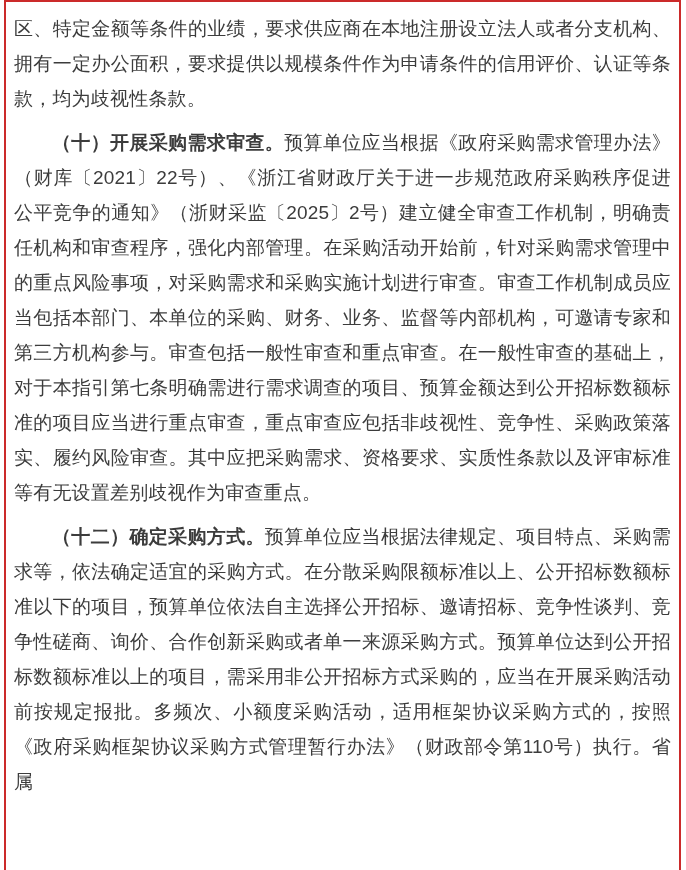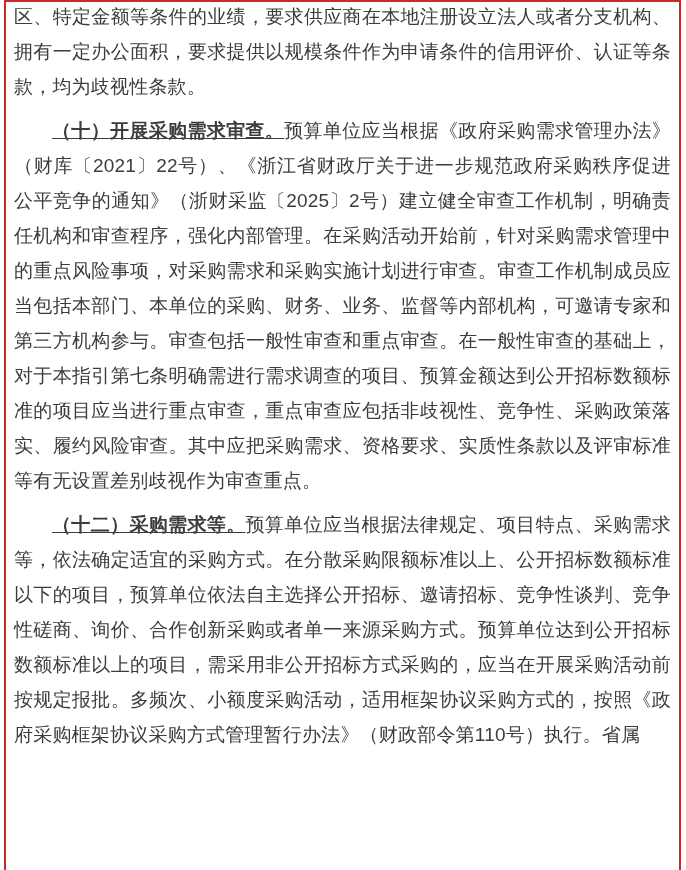--- a/index.html
+++ b/index.html
@@ -20,41 +20,41 @@
     left:4px;
     top:0;
     width:677px;
     height:870px;
     box-sizing:border-box;
     background:var(--bg);
     border-top:2px solid var(--red);
     border-left:2px solid var(--red);
     border-right:2px solid var(--red);
     border-bottom:none;
-    padding:4px 8px;
+    padding:16px 8px;
     overflow:hidden;
   }
   .para{
     margin:0 0 9px 0;
     font-family:"Liberation Sans","DejaVu Sans",sans-serif;
     font-size:19px;
     line-height:35px;
     color:var(--ink);
     text-align:justify;
     letter-spacing:0.2px;
   }
   .para.indent{ text-indent:2em; }
   .para.first{ margin-top:-7px; }
-  .lead{ font-weight:700;text-decoration:underline; }
+  .lead{ font-weight:700; }
 </style>
 </head>
 <body>
 
 <div class="page">
 
   <p class="para first"><span>区、特定金额等条件的业绩，要求供应商在本地注册设立法人或者分支机构、拥有一定办公面积，要求提供以规模条件作为申请条件的信用评价、认证等条款，均为歧视性条款。</span></p>
 
   <p class="para indent"><span class="lead">（十）开展采购需求审查。</span><span>预算单位应当根据《政府采购需求管理办法》（财库〔2021〕22号）、《浙江省财政厅关于进一步规范政府采购秩序促进公平竞争的通知》（浙财采监〔2025〕2号）建立健全审查工作机制，明确责任机构和审查程序，强化内部管理。在采购活动开始前，针对采购需求管理中的重点风险事项，对采购需求和采购实施计划进行审查。审查工作机制成员应当包括本部门、本单位的采购、财务、业务、监督等内部机构，可邀请专家和第三方机构参与。审查包括一般性审查和重点审查。在一般性审查的基础上，对于本指引第七条明确需进行需求调查的项目、预算金额达到公开招标数额标准的项目应当进行重点审查，重点审查应包括非歧视性、竞争性、采购政策落实、履约风险审查。其中应把采购需求、资格要求、实质性条款以及评审标准等有无设置差别歧视作为审查重点。</span></p>
 
 
-  <p class="para indent"><span class="lead">（十二）采购需求等。</span><span>预算单位应当根据法律规定、项目特点、采购需求等，依法确定适宜的采购方式。在分散采购限额标准以上、公开招标数额标准以下的项目，预算单位依法自主选择公开招标、邀请招标、竞争性谈判、竞争性磋商、询价、合作创新采购或者单一来源采购方式。预算单位达到公开招标数额标准以上的项目，需采用非公开招标方式采购的，应当在开展采购活动前按规定报批。多频次、小额度采购活动，适用框架协议采购方式的，按照《政府采购框架协议采购方式管理暂行办法》（财政部令第110号）执行。省属</span></p>
+  <p class="para indent"><span class="lead">（十二）确定采购方式。</span><span>预算单位应当根据法律规定、项目特点、采购需求等，依法确定适宜的采购方式。在分散采购限额标准以上、公开招标数额标准以下的项目，预算单位依法自主选择公开招标、邀请招标、竞争性谈判、竞争性磋商、询价、合作创新采购或者单一来源采购方式。预算单位达到公开招标数额标准以上的项目，需采用非公开招标方式采购的，应当在开展采购活动前按规定报批。多频次、小额度采购活动，适用框架协议采购方式的，按照《政府采购框架协议采购方式管理暂行办法》（财政部令第110号）执行。省属</span></p>
 
 </div>
 
 </body></html>

